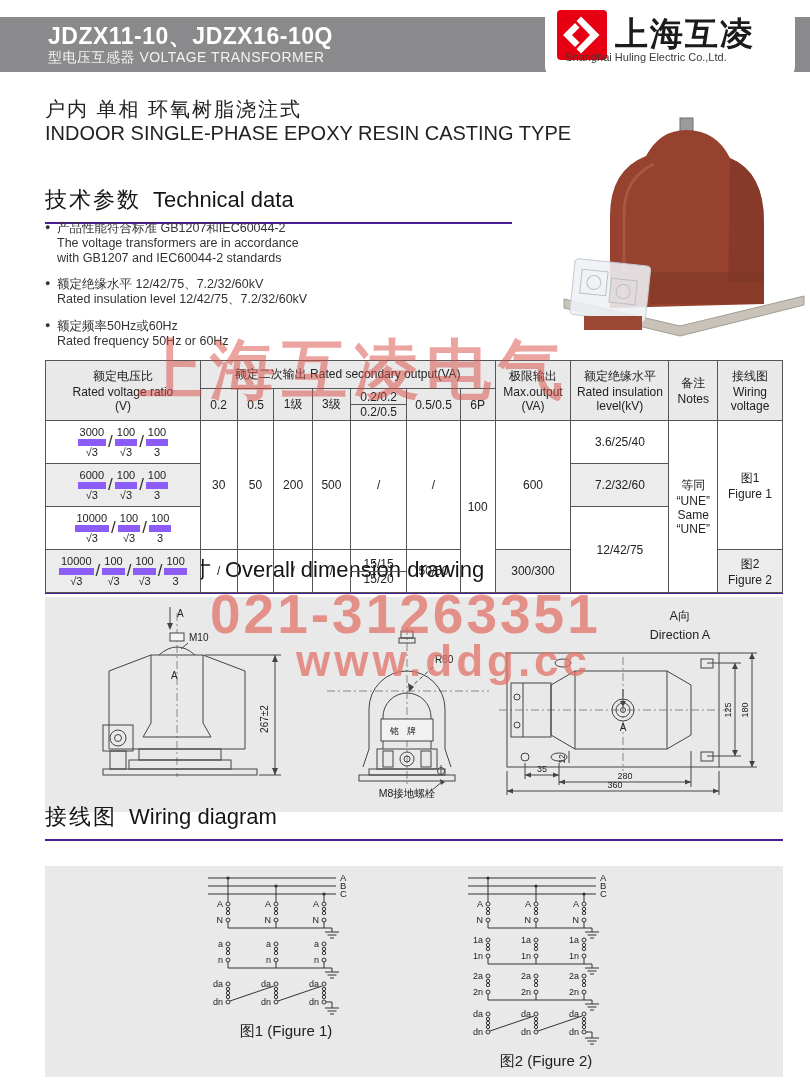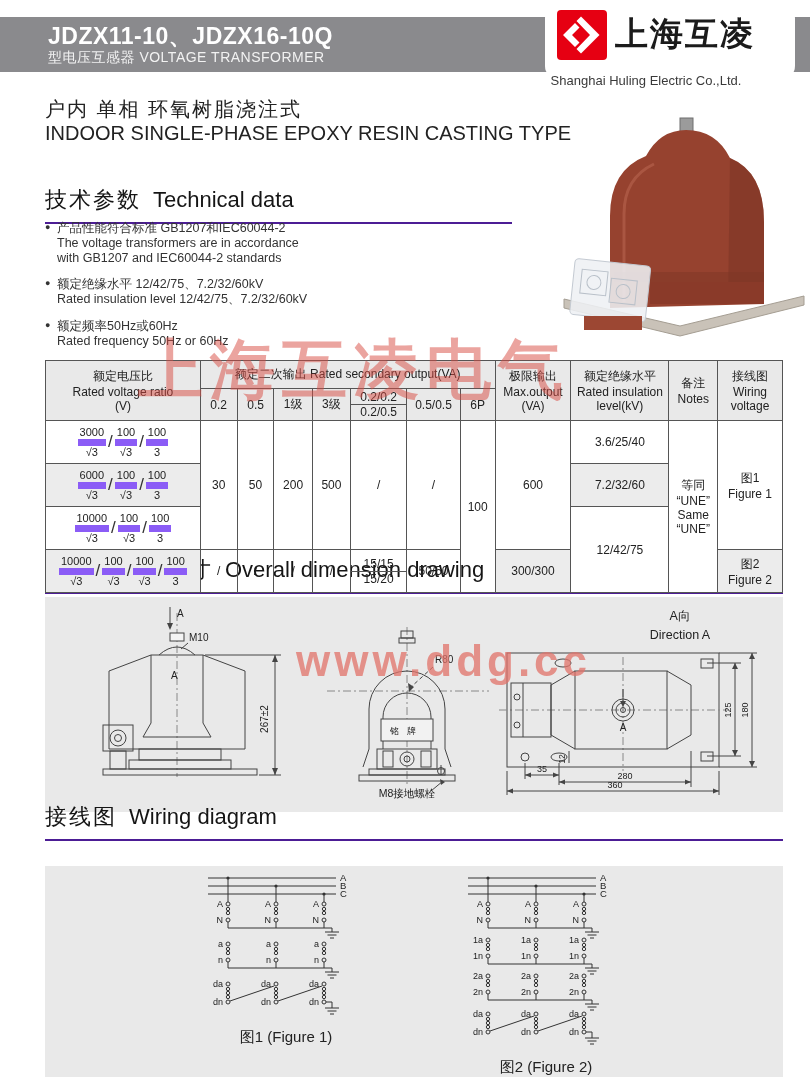--- a/index.html
+++ b/index.html
@@ -5,21 +5,21 @@
   html,body{margin:0;padding:0;background:#fff;}
   #page{position:relative;width:810px;height:1089px;background:#ffffff;overflow:hidden;
         font-family:"Liberation Sans","DejaVu Sans",sans-serif;color:#222;}
   
   .topbar{position:absolute;left:0;top:17px;width:810px;height:55px;background:#8a8a8d;}
   .topbar .t1{position:absolute;left:48px;top:4px;font-size:23px;font-weight:bold;color:#fff;letter-spacing:.5px;}
   .topbar .t2{position:absolute;left:48px;top:32px;font-size:14px;color:#f2f2f2;letter-spacing:.5px;}
   .logobox{position:absolute;left:545px;top:4px;width:250px;height:76px;background:#fff;border-radius:14px;z-index:3;}
   .logosq{position:absolute;left:12px;top:6px;width:50px;height:50px;background:#e60012;border-radius:4px;}
   .logocjk{position:absolute;left:70px;top:8px;font-size:33px;font-weight:bold;color:#1b1b1b;letter-spacing:2px;}
-  .logoco{position:absolute;left:0;top:69px;width:202px;text-align:center;font-size:13px;color:#3a3a3a;}
+  .logoco{position:absolute;left:0;top:47px;width:202px;text-align:center;font-size:11px;color:#3a3a3a;}
   
   .introcn{position:absolute;left:45px;top:96px;font-size:20px;color:#222;letter-spacing:2px;}
   .introen{position:absolute;left:45px;top:122px;font-size:20px;color:#222;}
   
   .sechead{position:absolute;left:45px;border-bottom:2px solid #4c1d95;padding-bottom:7px;font-size:22px;color:#151515;}
   .sechead .cn{letter-spacing:2px;}
   .sechead .en{margin-left:12px;}
   
   .bullets{position:absolute;left:45px;top:221px;font-size:12.5px;color:#333;line-height:1.18;width:430px;}
   .bullet{margin-bottom:12px;}
@@ -42,21 +42,21 @@
   .frac .fn{display:block;padding:0 2px;border-bottom:7px solid #8b5cf6;}
   .frac .fd{display:block;}
   .fsep{display:inline-block;vertical-align:middle;font-size:17px;margin:0 1px;color:#333;}
   
   .panel{position:absolute;left:45px;width:738px;background:#e9e9e9;}
   #dimpanel{top:597px;height:215px;}
   #wirepanel{top:866px;height:211px;}
   .dirlabel{position:absolute;left:575px;top:10px;width:120px;text-align:center;font-size:12.5px;color:#222;line-height:1.5;}
   svg text{font-family:"Liberation Sans","DejaVu Sans",sans-serif;fill:#222;}
   .figwrap{position:absolute;width:170px;text-align:center;}
-  .figcap{font-size:15px;color:#222;margin-top:8px;}
+  .figcap{font-size:15px;color:#222;margin-top:2px;}
 </style>
 </head>
 <body>
 
 <div id="page">
 
   <div class="topbar">
     <div class="t1">JDZX11-10、JDZX16-10Q</div>
     <div class="t2">型电压互感器 VOLTAGE TRANSFORMER</div>
   </div>
@@ -345,20 +345,21 @@
         <line x1="10" y1="132" x2="10" y2="156"></line>
         <line x1="222" y1="132" x2="222" y2="156"></line>
         <line x1="10" y1="152" x2="222" y2="152"></line>
         <polygon points="10,152 16,149.5 16,154.5" fill="#444" stroke="none"></polygon>
         <polygon points="222,152 216,149.5 216,154.5" fill="#444" stroke="none"></polygon>
         <text x="118" y="149" font-size="9" text-anchor="middle" stroke="none">360</text>
       </svg>
     </div>
   </div>
 
+  <div class="wm2">021-31263351</div>
   <div class="wm3">www.ddg.cc</div>
 
   <div class="sechead" style="top:802px;width:738px;">
     <span class="cn">接线图</span><span class="en">Wiring diagram</span>
   </div>
 
   <div class="panel" id="wirepanel">
     <div class="figwrap" style="left:156px;top:6px;">
       <div id="fig1-svg"><svg width="160" height="144" viewBox="0 0 160 144">
             <line x1="2" y1="6" x2="130" y2="6" stroke="#333" stroke-width="1"></line>

